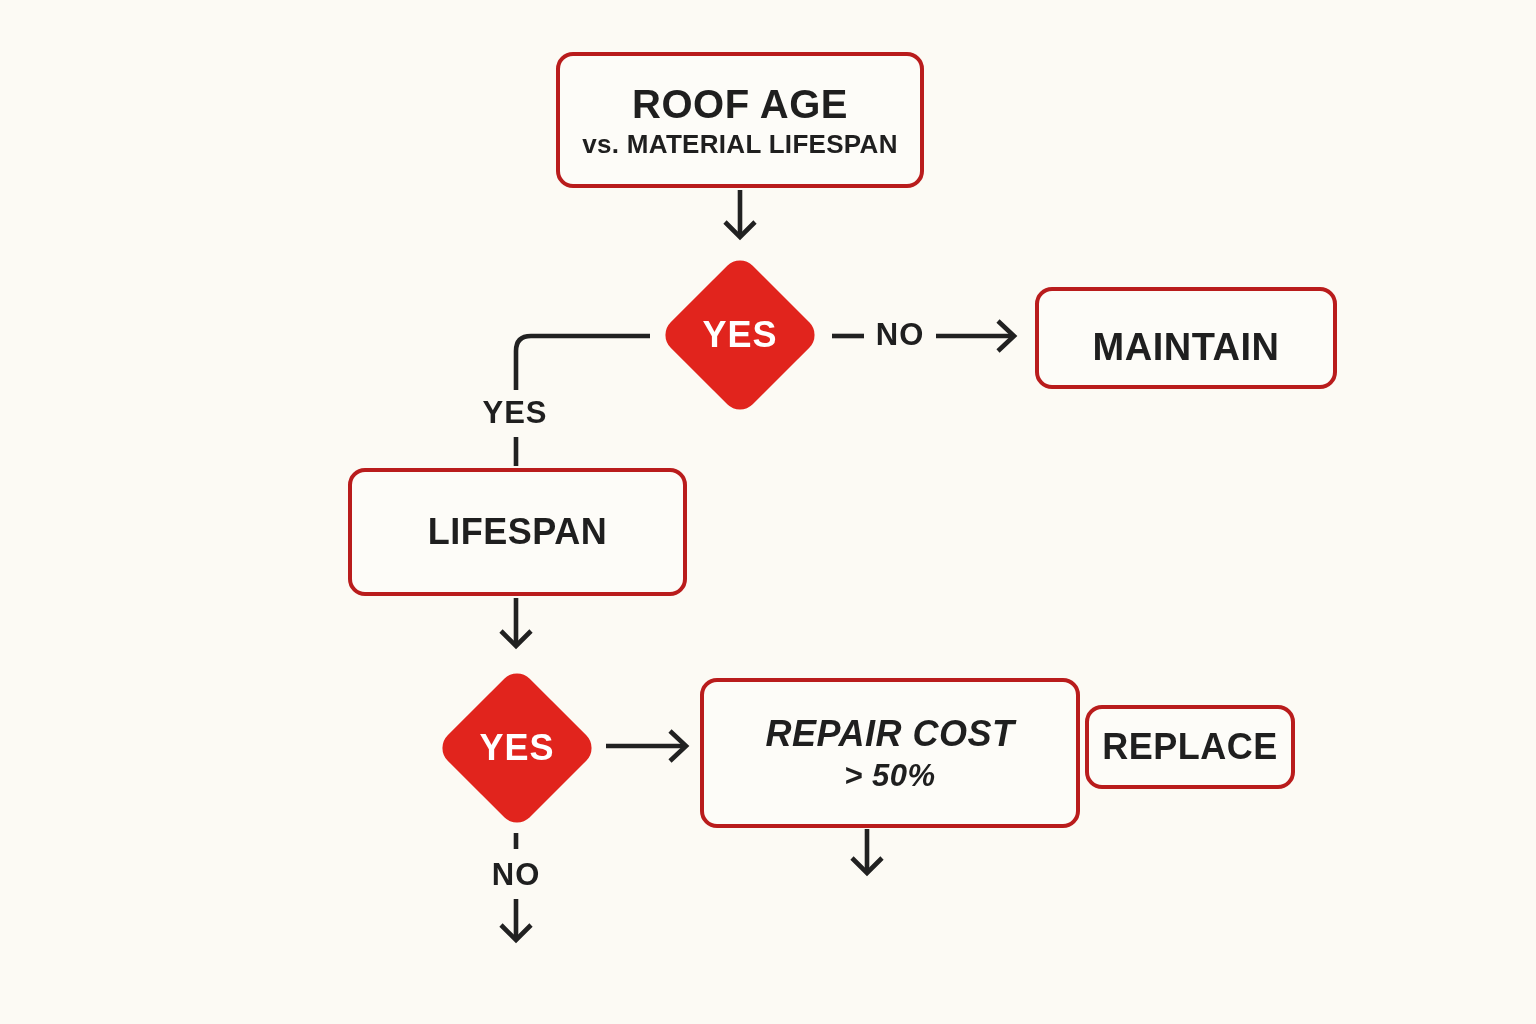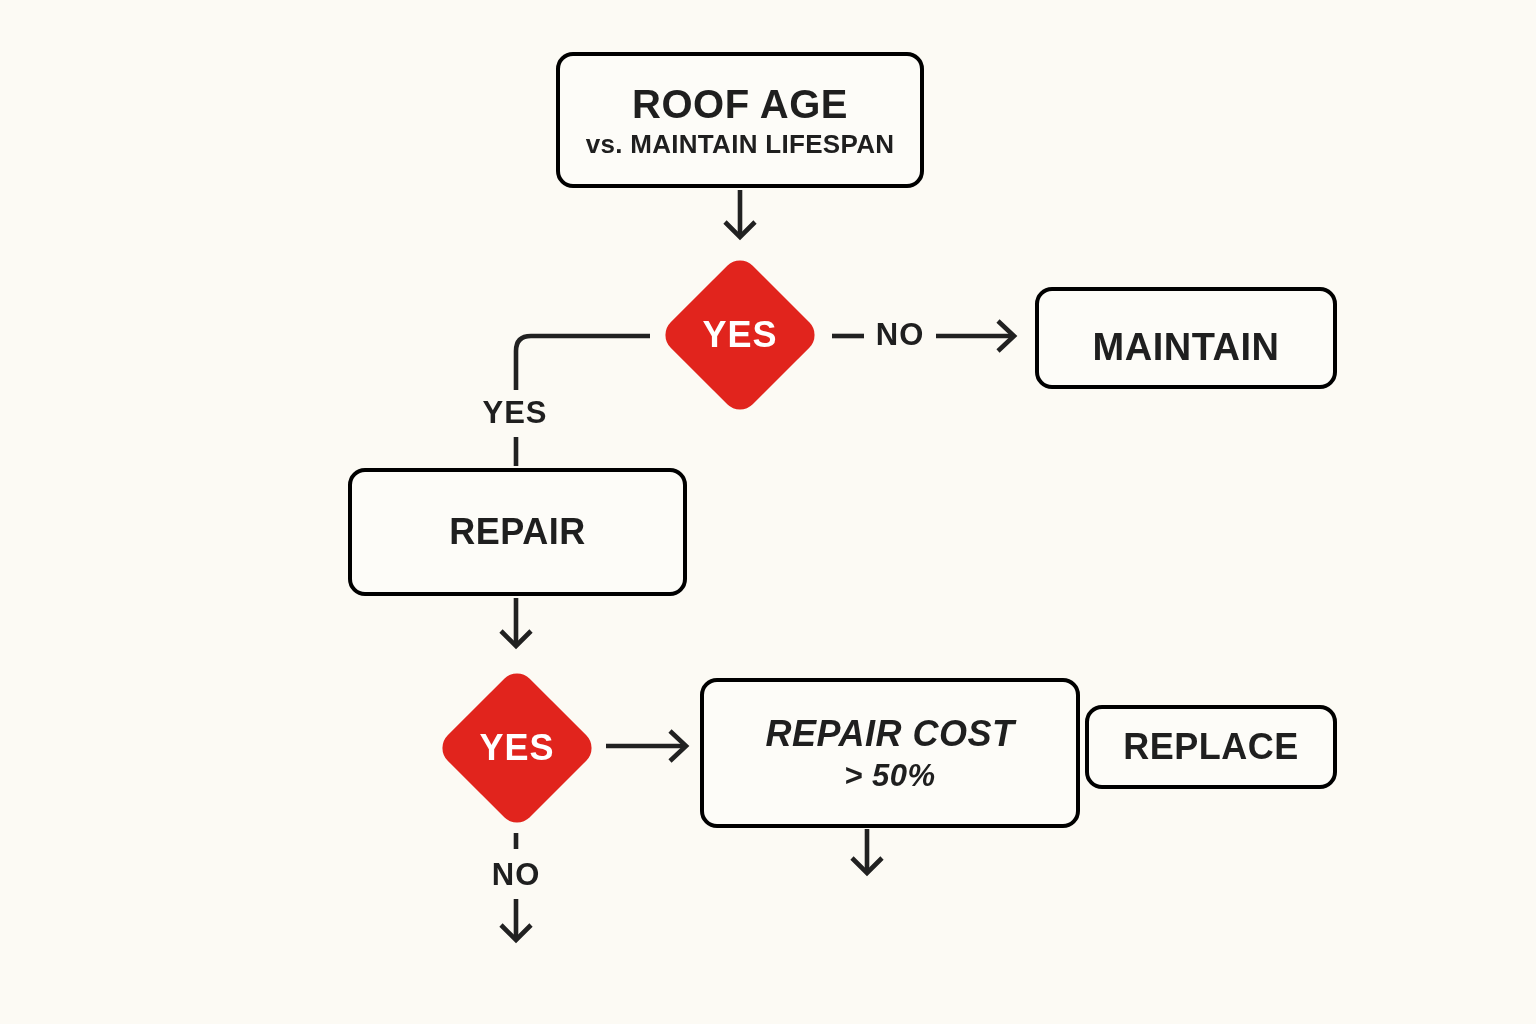--- a/index.html
+++ b/index.html
@@ -17,21 +17,21 @@
     font-family:"Liberation Sans","DejaVu Sans",sans-serif;
     color:var(--ink);
   }
   .stage{position:relative;width:1536px;height:1024px;}
   .wires{position:absolute;left:0;top:0;width:1536px;height:1024px;}
   .wire{stroke:var(--line);stroke-width:4.6;fill:none;stroke-linecap:butt;stroke-linejoin:miter;}
 
   .node{
     position:absolute;
     background:var(--node-fill);
-    border:4px solid #000000;
+    border:4px solid #b91c1c;
     border-radius:17px;
     display:flex;flex-direction:column;justify-content:center;
     text-align:center;
     font-weight:700;
     letter-spacing:.5px;
     line-height:1.22;
   }
   .t-xl{font-size:40px;}
   .t-lg{font-size:38px;margin-top:18px;}
   .t-md{font-size:36px;}
@@ -106,47 +106,47 @@
     </g>
 
     <g>
       <path class="wire" d="M867 829 L867 871"></path>
       <path class="wire" d="M852 858 L867 873 L882 858"></path>
     </g>
   </svg>
 
   <div class="node" style="left:556px;top:52px;width:368px;height:136px;">
     <div class="t-xl">ROOF AGE</div>
-    <div class="t-sm">vs. MAINTAIN LIFESPAN</div>
+    <div class="t-sm">vs. MATERIAL LIFESPAN</div>
   </div>
 
   <div class="diamond" style="left:682px;top:277px;">
     <span class="dlabel">YES</span>
   </div>
 
   <div class="elabel" style="left:900px;top:335px;">NO</div>
 
   <div class="node" style="left:1035px;top:287px;width:302px;height:102px;">
     <div class="t-lg">MAINTAIN</div>
   </div>
 
   <div class="elabel" style="left:515px;top:413px;">YES</div>
 
   <div class="node" style="left:348px;top:468px;width:339px;height:128px;">
-    <div class="t-md">REPAIR</div>
+    <div class="t-md">LIFESPAN</div>
   </div>
 
   <div class="diamond" style="left:459px;top:690px;">
     <span class="dlabel">YES</span>
   </div>
 
   <div class="node" style="left:700px;top:678px;width:380px;height:150px;font-style:italic;">
     <div class="t-md">REPAIR COST</div>
     <div class="t-th">&gt; 50%</div>
   </div>
 
-  <div class="node" style="left:1085px;top:705px;width:252px;height:84px;">
+  <div class="node" style="left:1085px;top:705px;width:210px;height:84px;">
     <div class="t-md">REPLACE</div>
   </div>
 
   <div class="elabel" style="left:516px;top:875px;">NO</div>
 
 </div>
 
 </body></html>

